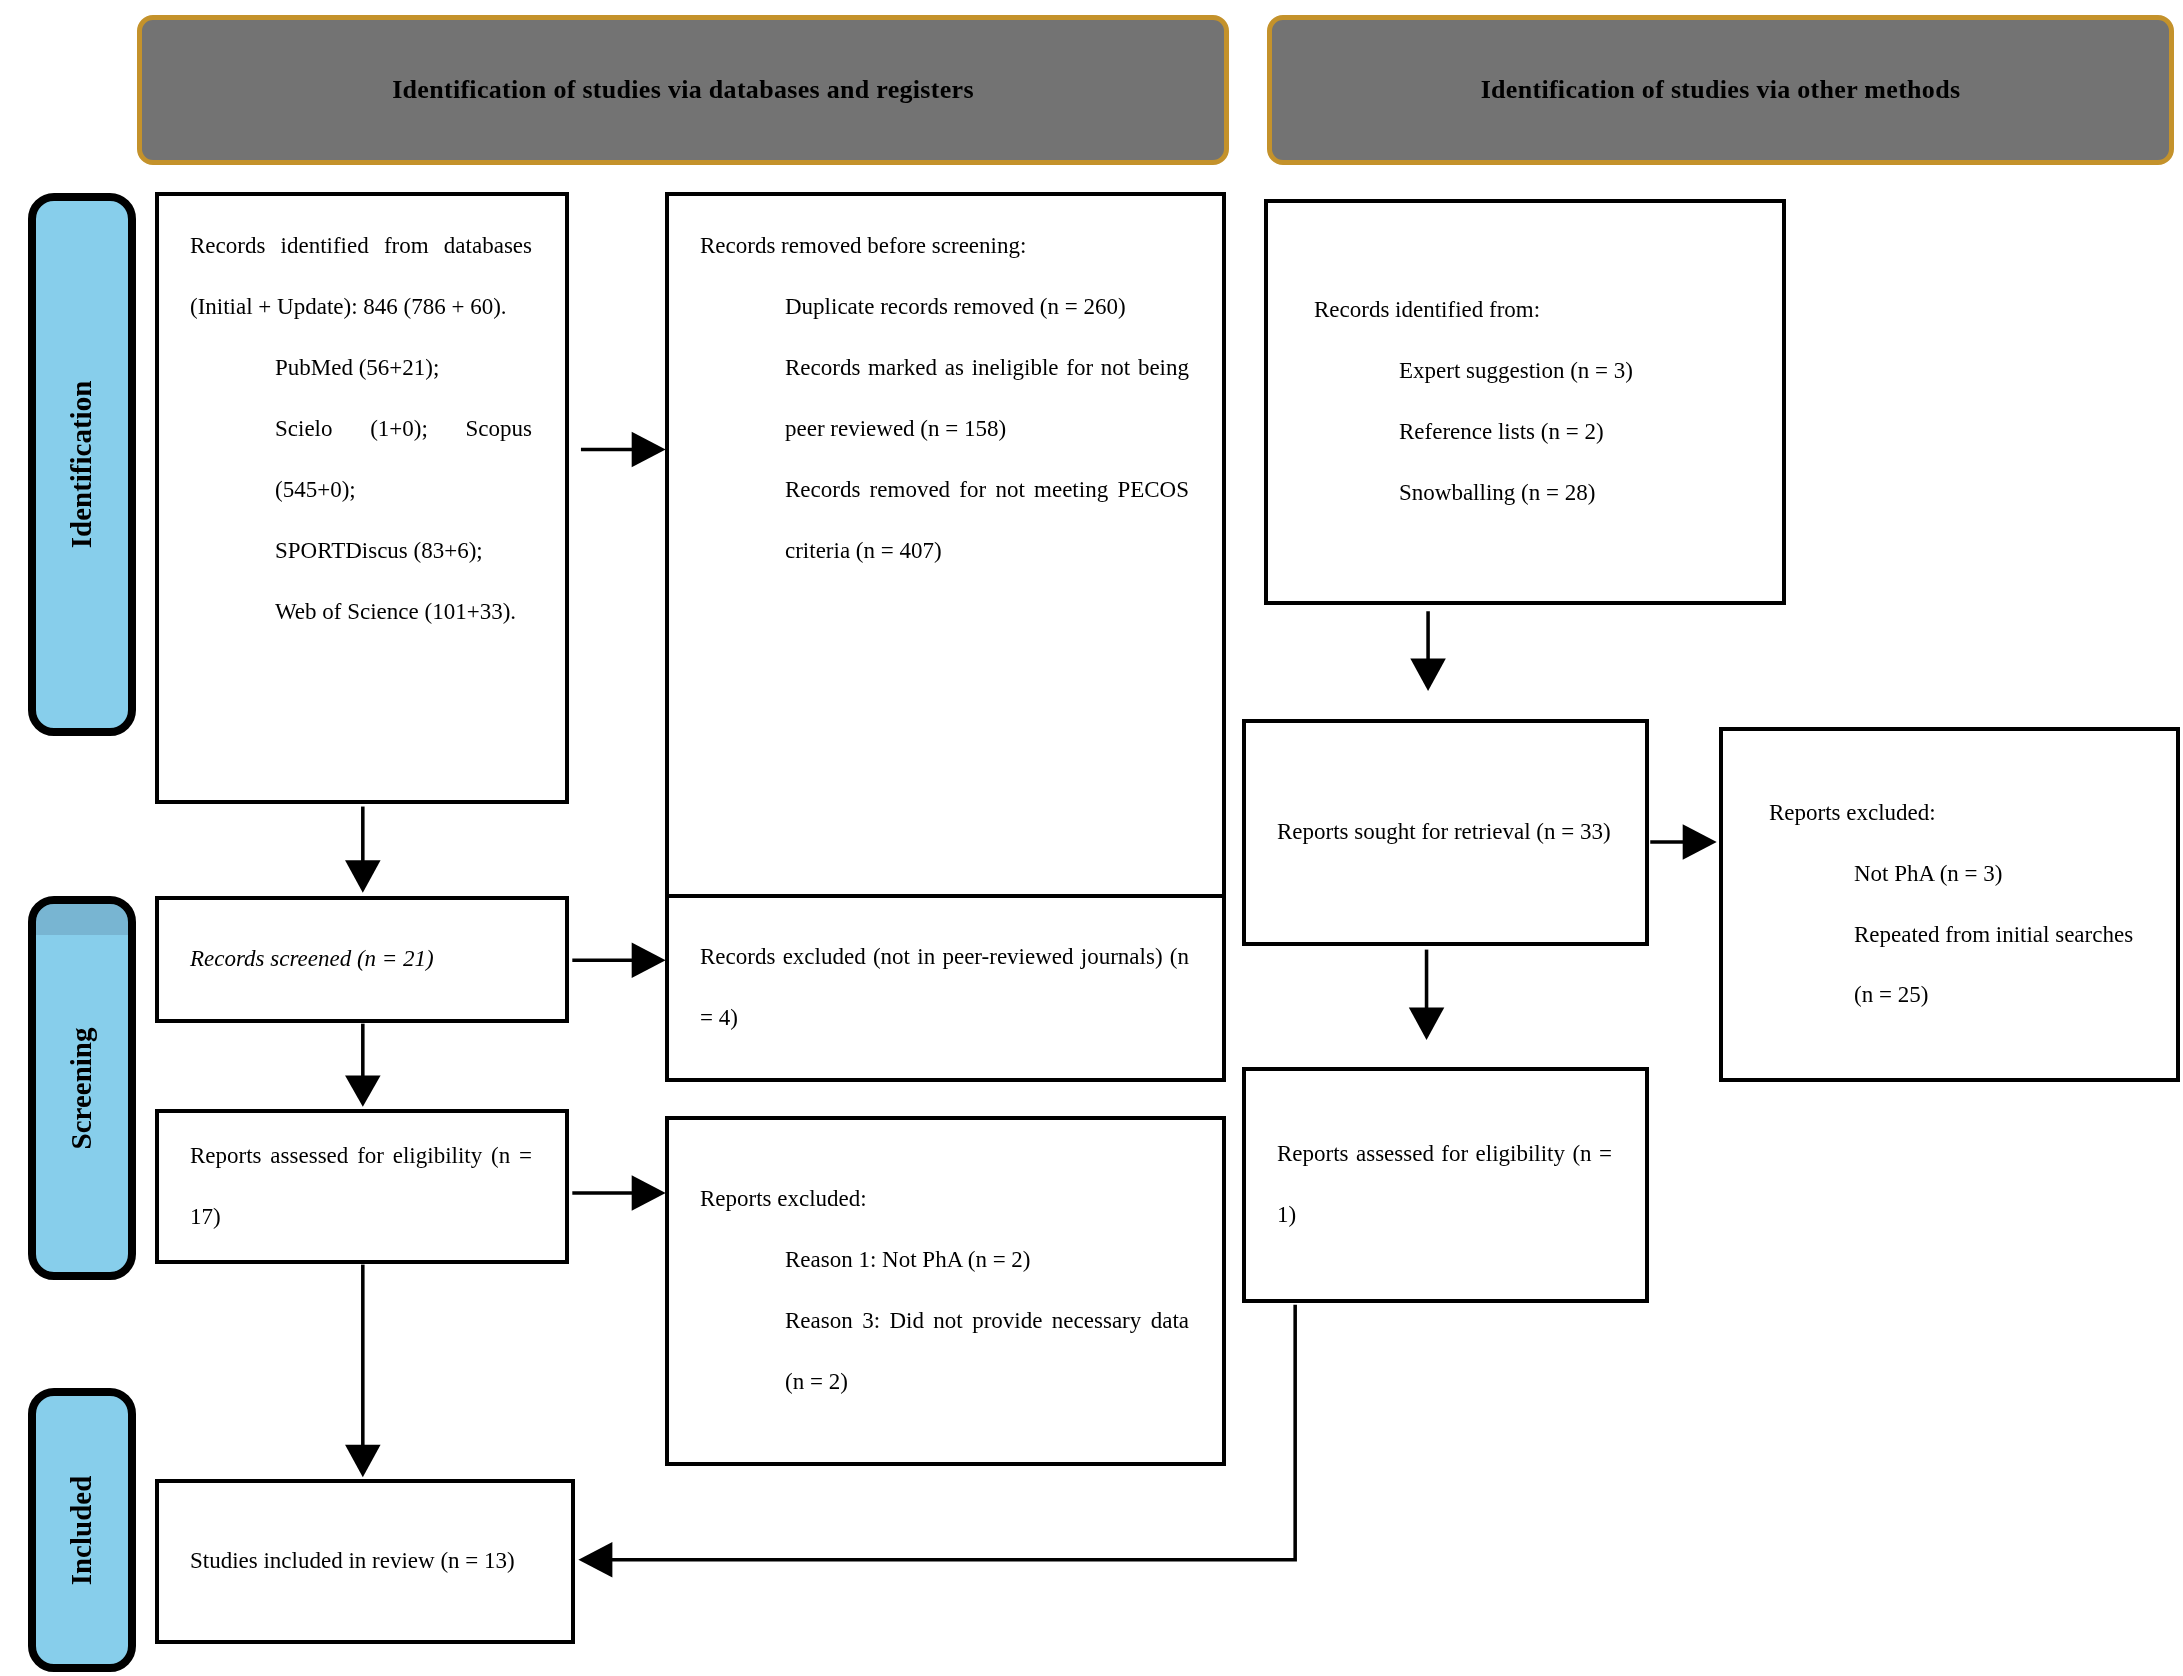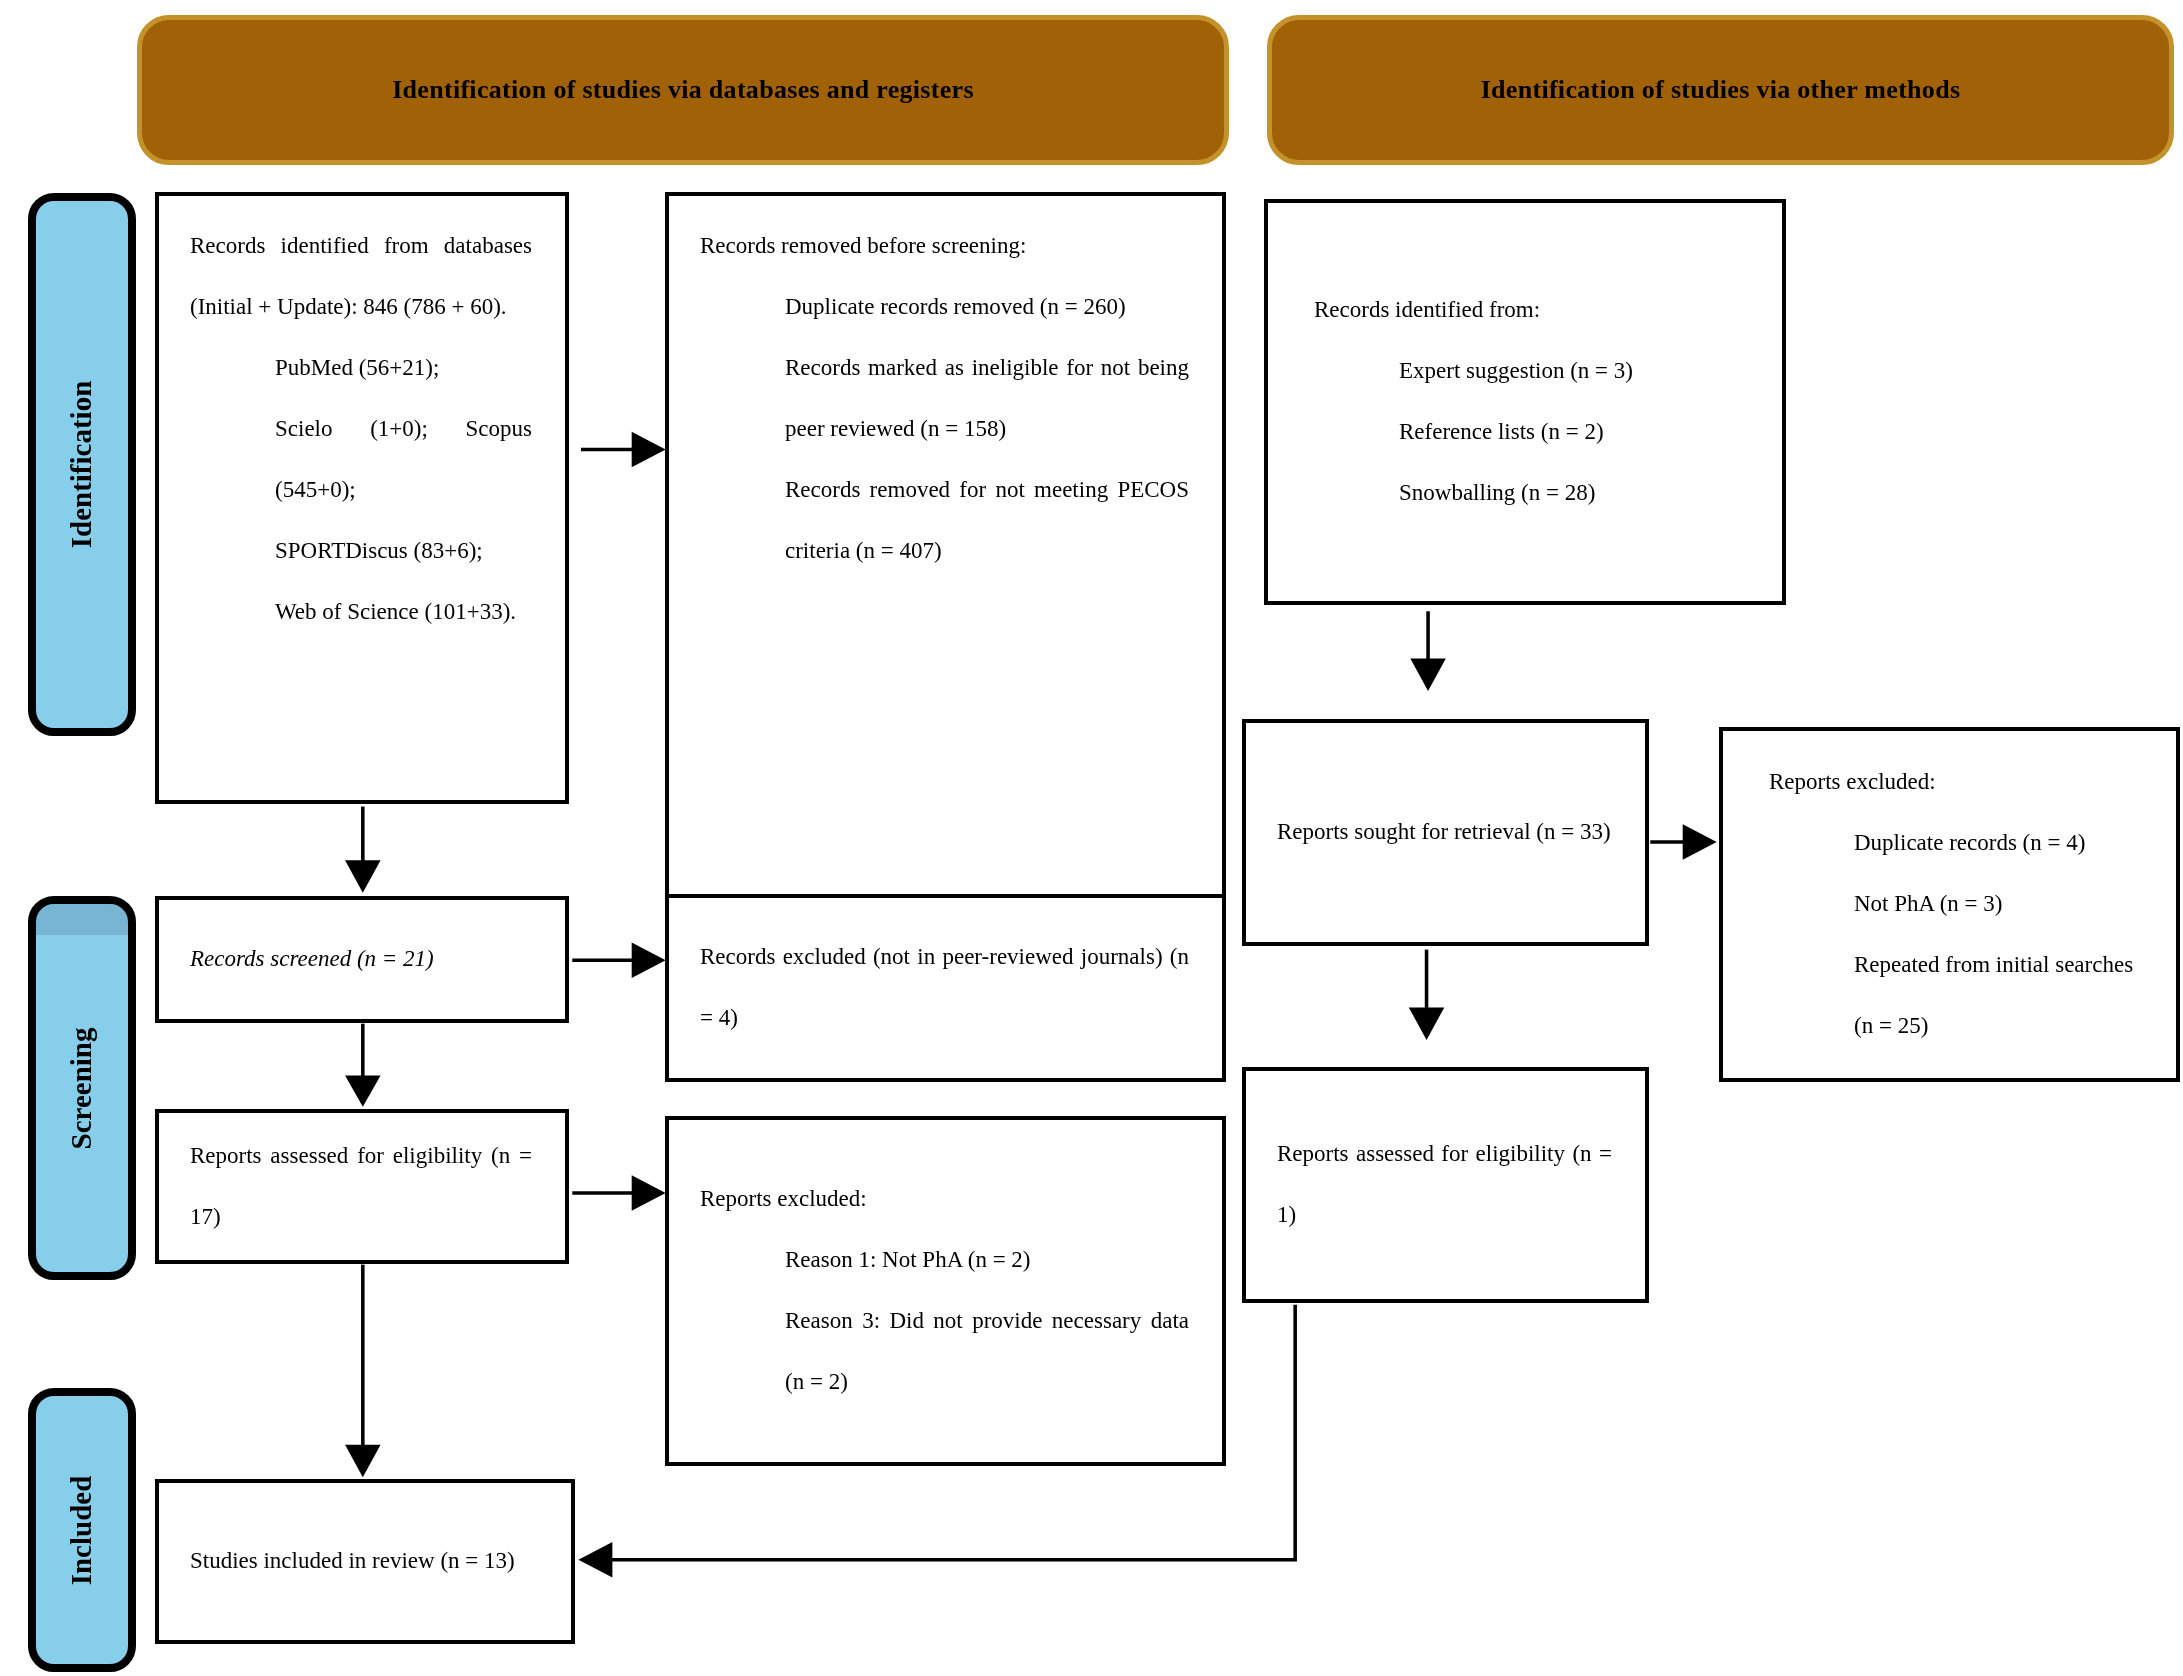--- a/index.html
+++ b/index.html
@@ -3,21 +3,21 @@
 <meta charset="utf-8">
 <style>
   html,body{margin:0;padding:0;background:#ffffff;}
   .canvas{
     position:relative;width:2183px;height:1676px;background:#ffffff;
     font-family:"Liberation Serif", serif;color:#000;
   }
   
   .banner{
     position:absolute;box-sizing:border-box;
-    background:#a16207;border:5px solid #C4922B;border-radius:32px;
+    background:#737373;border:5px solid #C4922B;border-radius:16px;
     display:flex;align-items:center;justify-content:center;
     font-weight:bold;font-size:26px;letter-spacing:0.3px;text-align:center;
   }
   
   .stage{
     position:absolute;box-sizing:border-box;
     background:#87CEEB;border:8px solid #000;border-radius:26px;
     display:flex;align-items:center;justify-content:center;overflow:hidden;
   }
   .stage span{
@@ -110,21 +110,20 @@
   <div class="box" style="left:1242px;top:719px;width:407px;height:227px;">
     <p>Reports sought for retrieval (n = 33)</p>
   </div>
 
   <div class="box" style="left:1242px;top:1067px;width:407px;height:236px;">
     <p>Reports assessed for eligibility (n = 1)</p>
   </div>
 
   <div class="box plain" style="left:1719px;top:727px;width:461px;height:355px;">
     <p>Reports excluded:</p>
-    <p class="sub">Duplicate records (n = 4)</p>
     <p class="sub">Not PhA (n = 3)</p>
     <p class="sub">Repeated from initial searches (n = 25)</p>
   </div>
 
   <svg class="arrows" width="2183" height="1676" viewBox="0 0 4303 3304">
 
     <line x1="1145" y1="886" x2="1250" y2="886"></line>
     <polygon points="1312,886 1245,851 1245,921"></polygon>
 
     <line x1="715" y1="1590" x2="715" y2="1700"></line>

